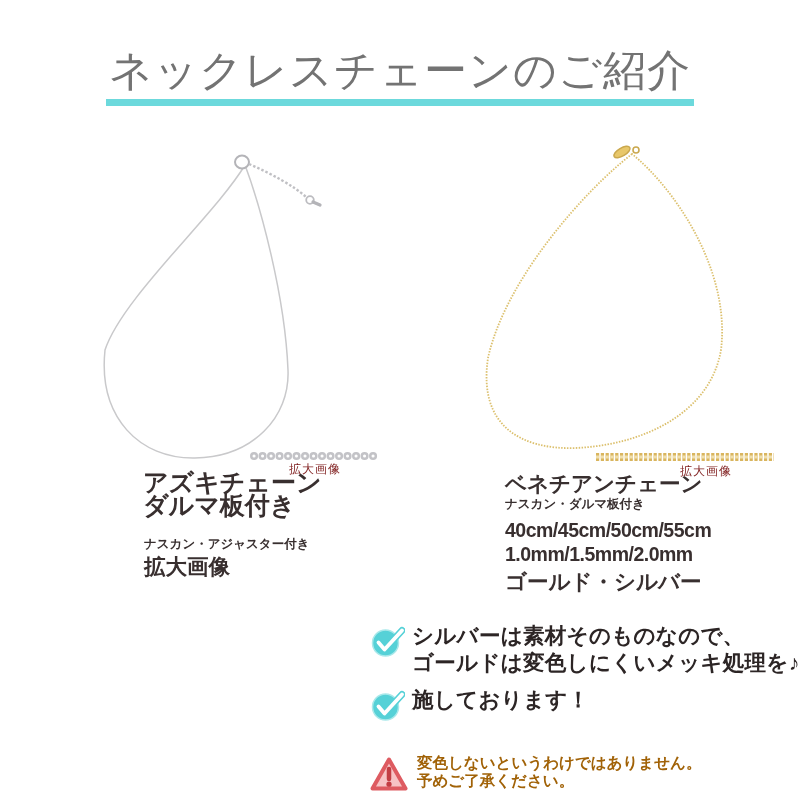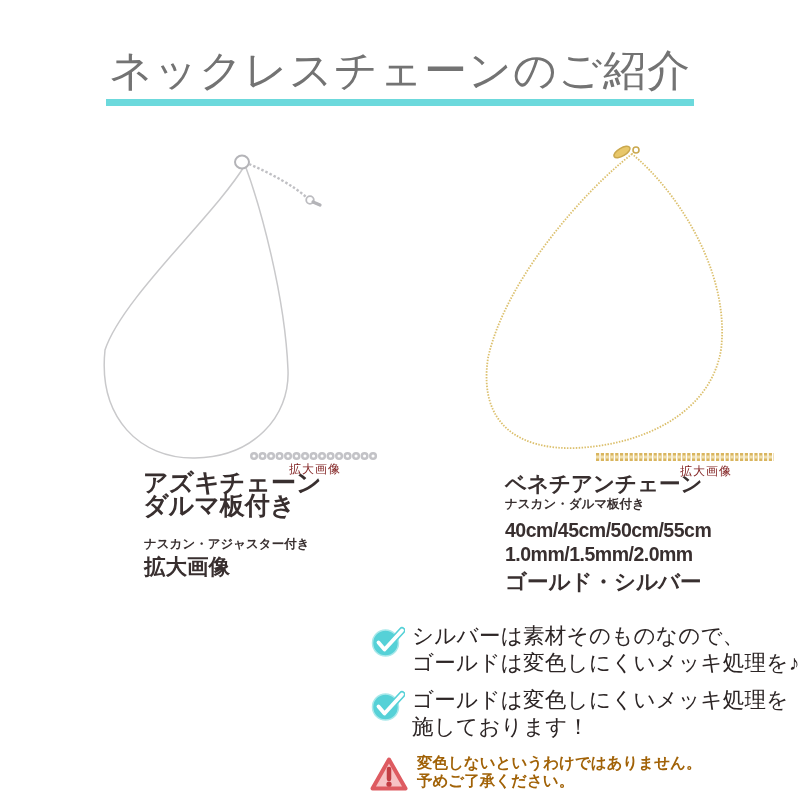--- a/index.html
+++ b/index.html
@@ -34,21 +34,21 @@
   .col-right{left:505px;top:472px;width:300px;z-index:3;font-weight:800;color:#382f2f;}
   .col-right .big{font-size:21.5px;line-height:24px;white-space:nowrap;}
   .col-right .small{font-size:12.5px;line-height:16px;white-space:nowrap;}
   .col-right .sizes{font-size:19.5px;line-height:25px;margin-top:6px;letter-spacing:-0.5px;white-space:nowrap;}
   .col-right .thick{font-size:19.5px;line-height:23px;letter-spacing:-0.5px;white-space:nowrap;}
   .col-right .colorname{font-size:21.5px;line-height:27px;margin-top:3px;white-space:nowrap;}
   
   .features{left:371px;top:623px;width:420px;z-index:3;}
   .feature{display:flex;gap:7px;margin-bottom:10px;}
   .feature .ficon{flex:none;width:34px;height:32px;margin-top:3px;}
-  .feature .ftext{font-size:21.5px;font-weight:400;line-height:27px;color:#2c2525;letter-spacing:0.3px;white-space:nowrap;}
+  .feature .ftext{font-size:21.5px;font-weight:700;line-height:27px;color:#2c2525;letter-spacing:0.3px;white-space:nowrap;}
   
   .disclaimer{left:369px;top:754px;width:430px;z-index:3;display:flex;gap:8px;}
   .disclaimer .wicon{flex:none;width:40px;height:37px;margin-top:2px;}
   .disclaimer .dtext{font-size:15.5px;font-weight:800;line-height:17.5px;color:#a16207;white-space:nowrap;}
 </style>
 </head>
 <body>
 
 <svg class="abs art" viewBox="0 0 800 800" xmlns="http://www.w3.org/2000/svg">
 
@@ -109,21 +109,20 @@
     </div>
   </div>
   <div class="feature">
     <svg class="ficon" viewBox="0 0 34 32" xmlns="http://www.w3.org/2000/svg">
       <circle cx="14.5" cy="17" r="13" fill="#56d1d7"></circle>
       <circle cx="14.5" cy="17" r="13" fill="none" stroke="#a9e8ea" stroke-width="1.5"></circle>
       <path d="M7.5,16.5 L13.5,23.5 L31,4.5" fill="none" stroke="#56d1d7" stroke-width="7" stroke-linecap="round" stroke-linejoin="round"></path>
       <path d="M7.5,16.5 L13.5,23.5 L31,4.5" fill="none" stroke="#ffffff" stroke-width="3.8" stroke-linecap="round" stroke-linejoin="round"></path>
     </svg>
     <div class="ftext">
-      <div>ゴールドは変色しにくいメッキ処理を</div>
       <div>施しております！</div>
     </div>
   </div>
 </div>
 
 <div class="abs disclaimer">
   <svg class="wicon" viewBox="0 0 40 37" xmlns="http://www.w3.org/2000/svg">
     <path d="M20,3.5 L36.5,32.5 L3.5,32.5 Z" fill="#f7c3c5" stroke="#de5b61" stroke-width="4" stroke-linejoin="round"></path>
     <path d="M20,13 L20,23" stroke="#c33d43" stroke-width="4.5" stroke-linecap="round"></path>
     <circle cx="20" cy="28.2" r="2.6" fill="#c33d43"></circle>

